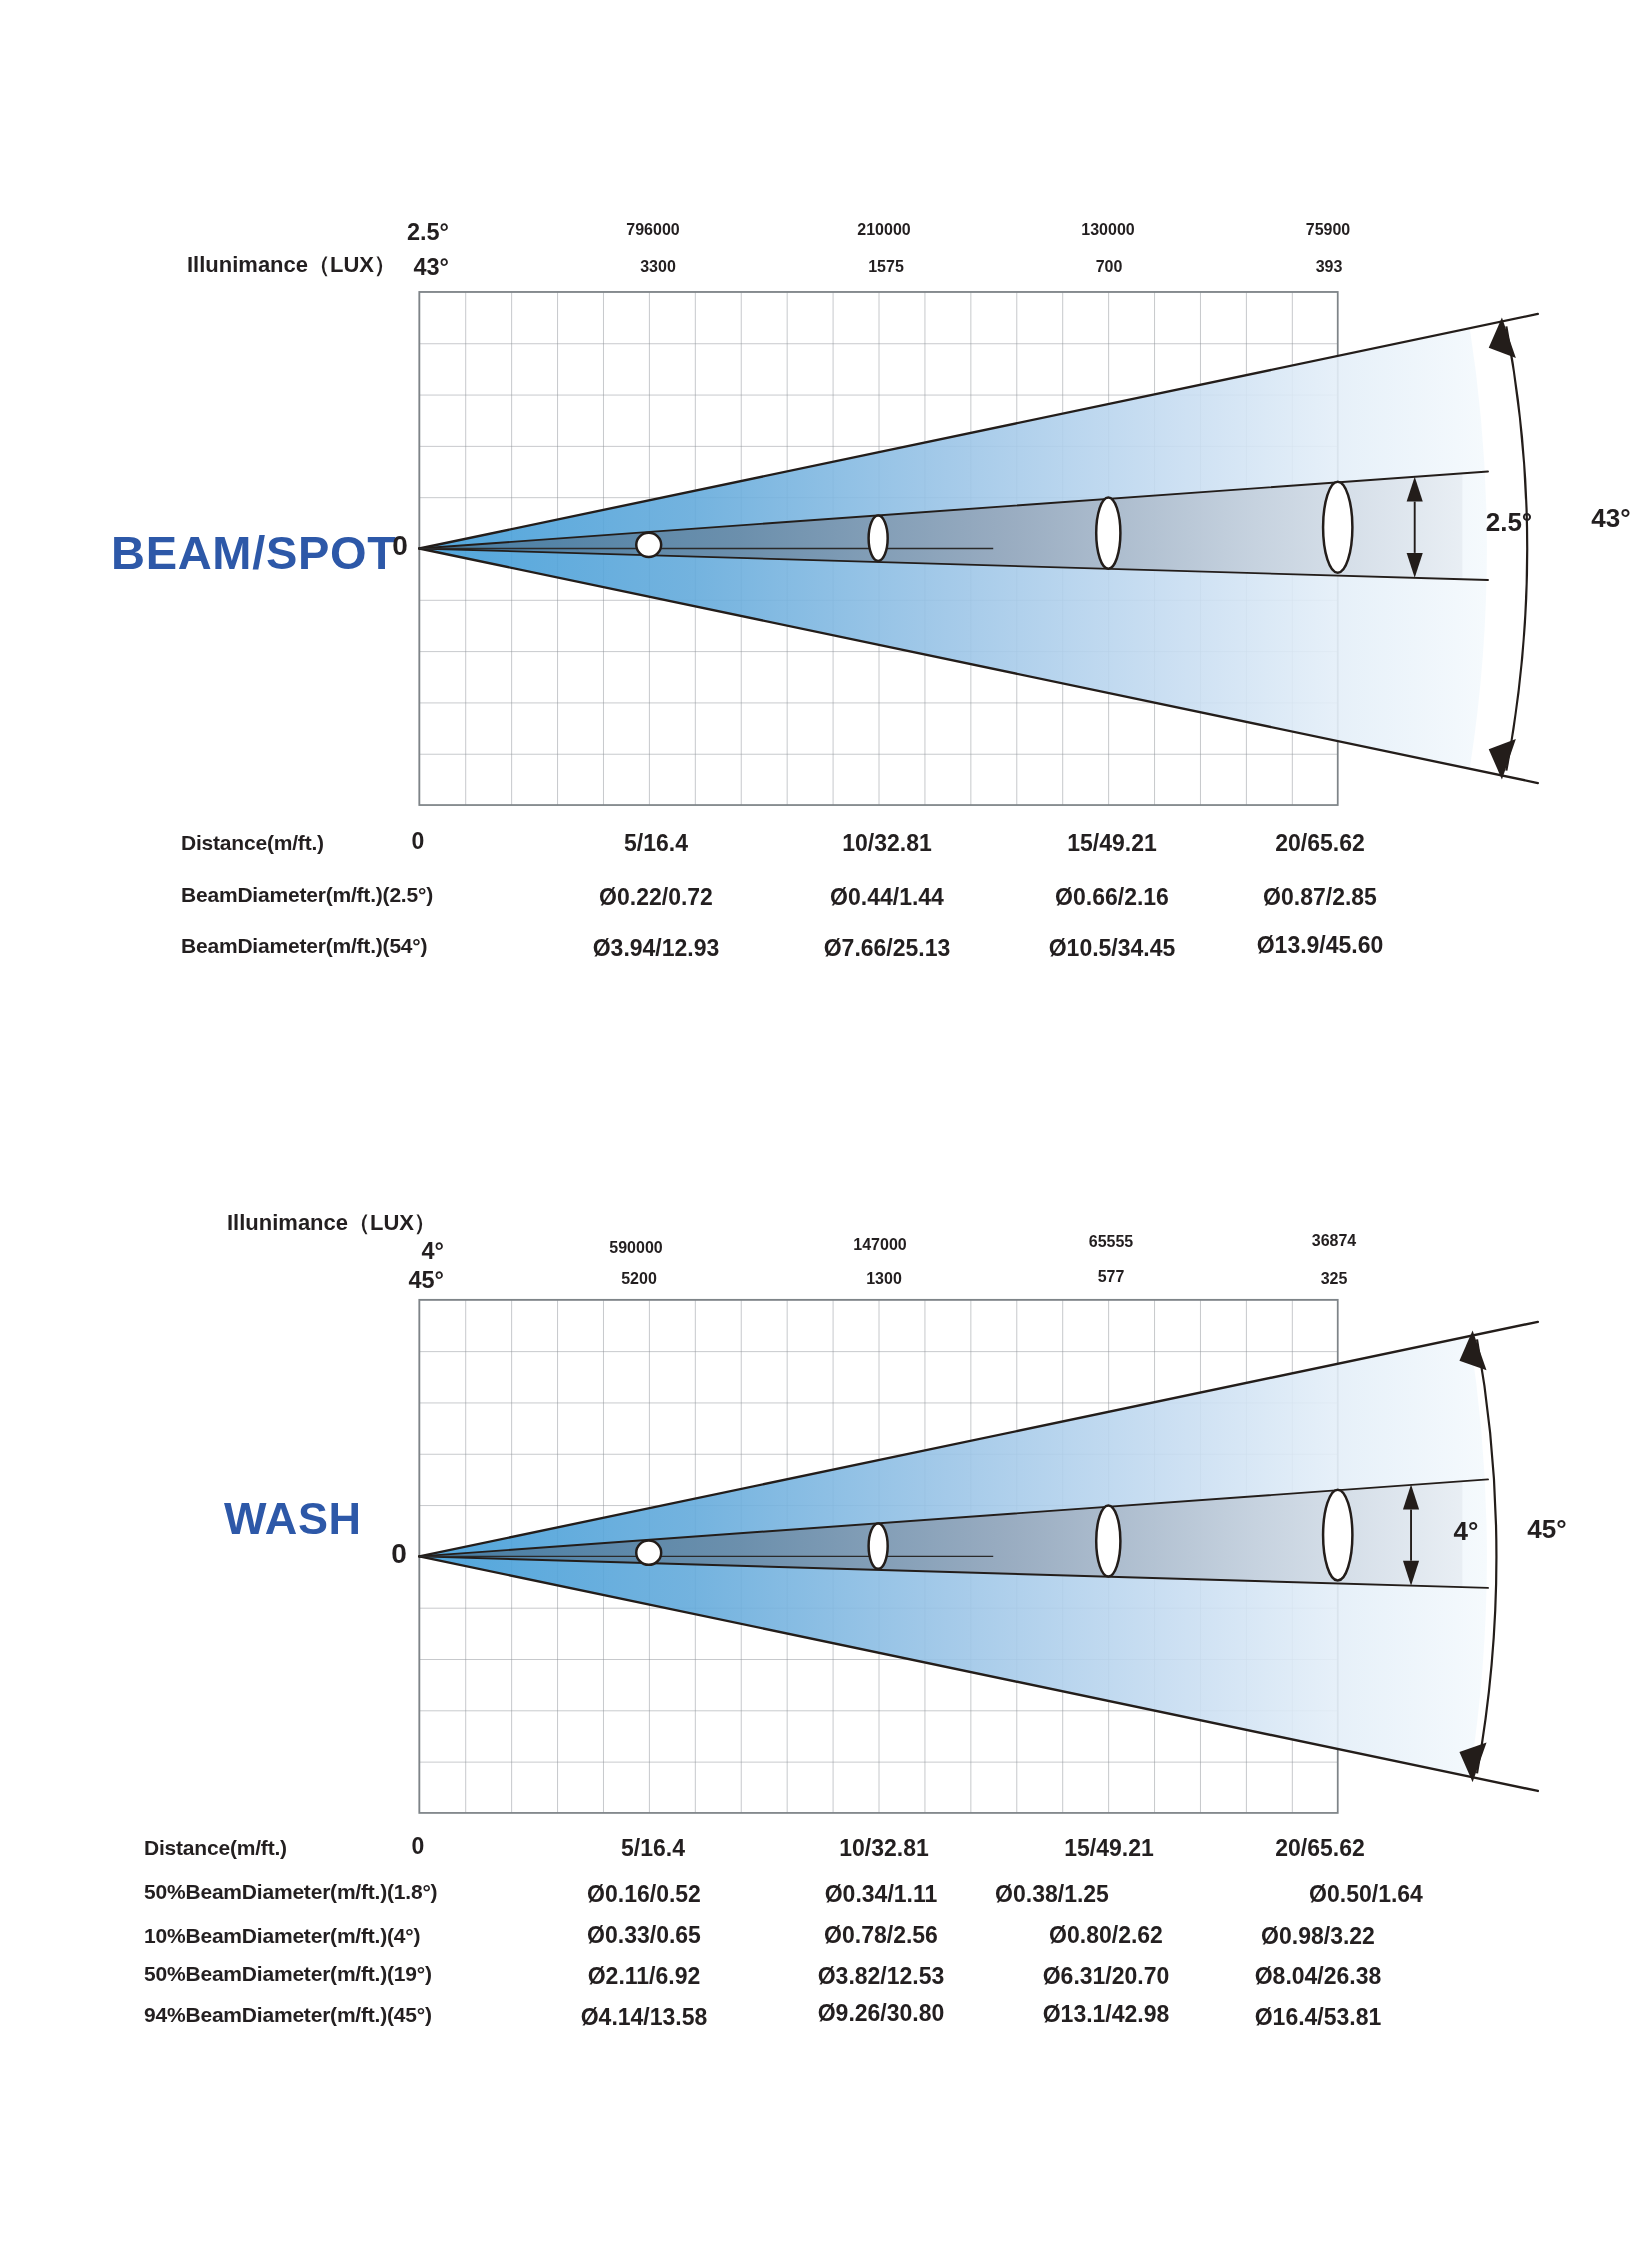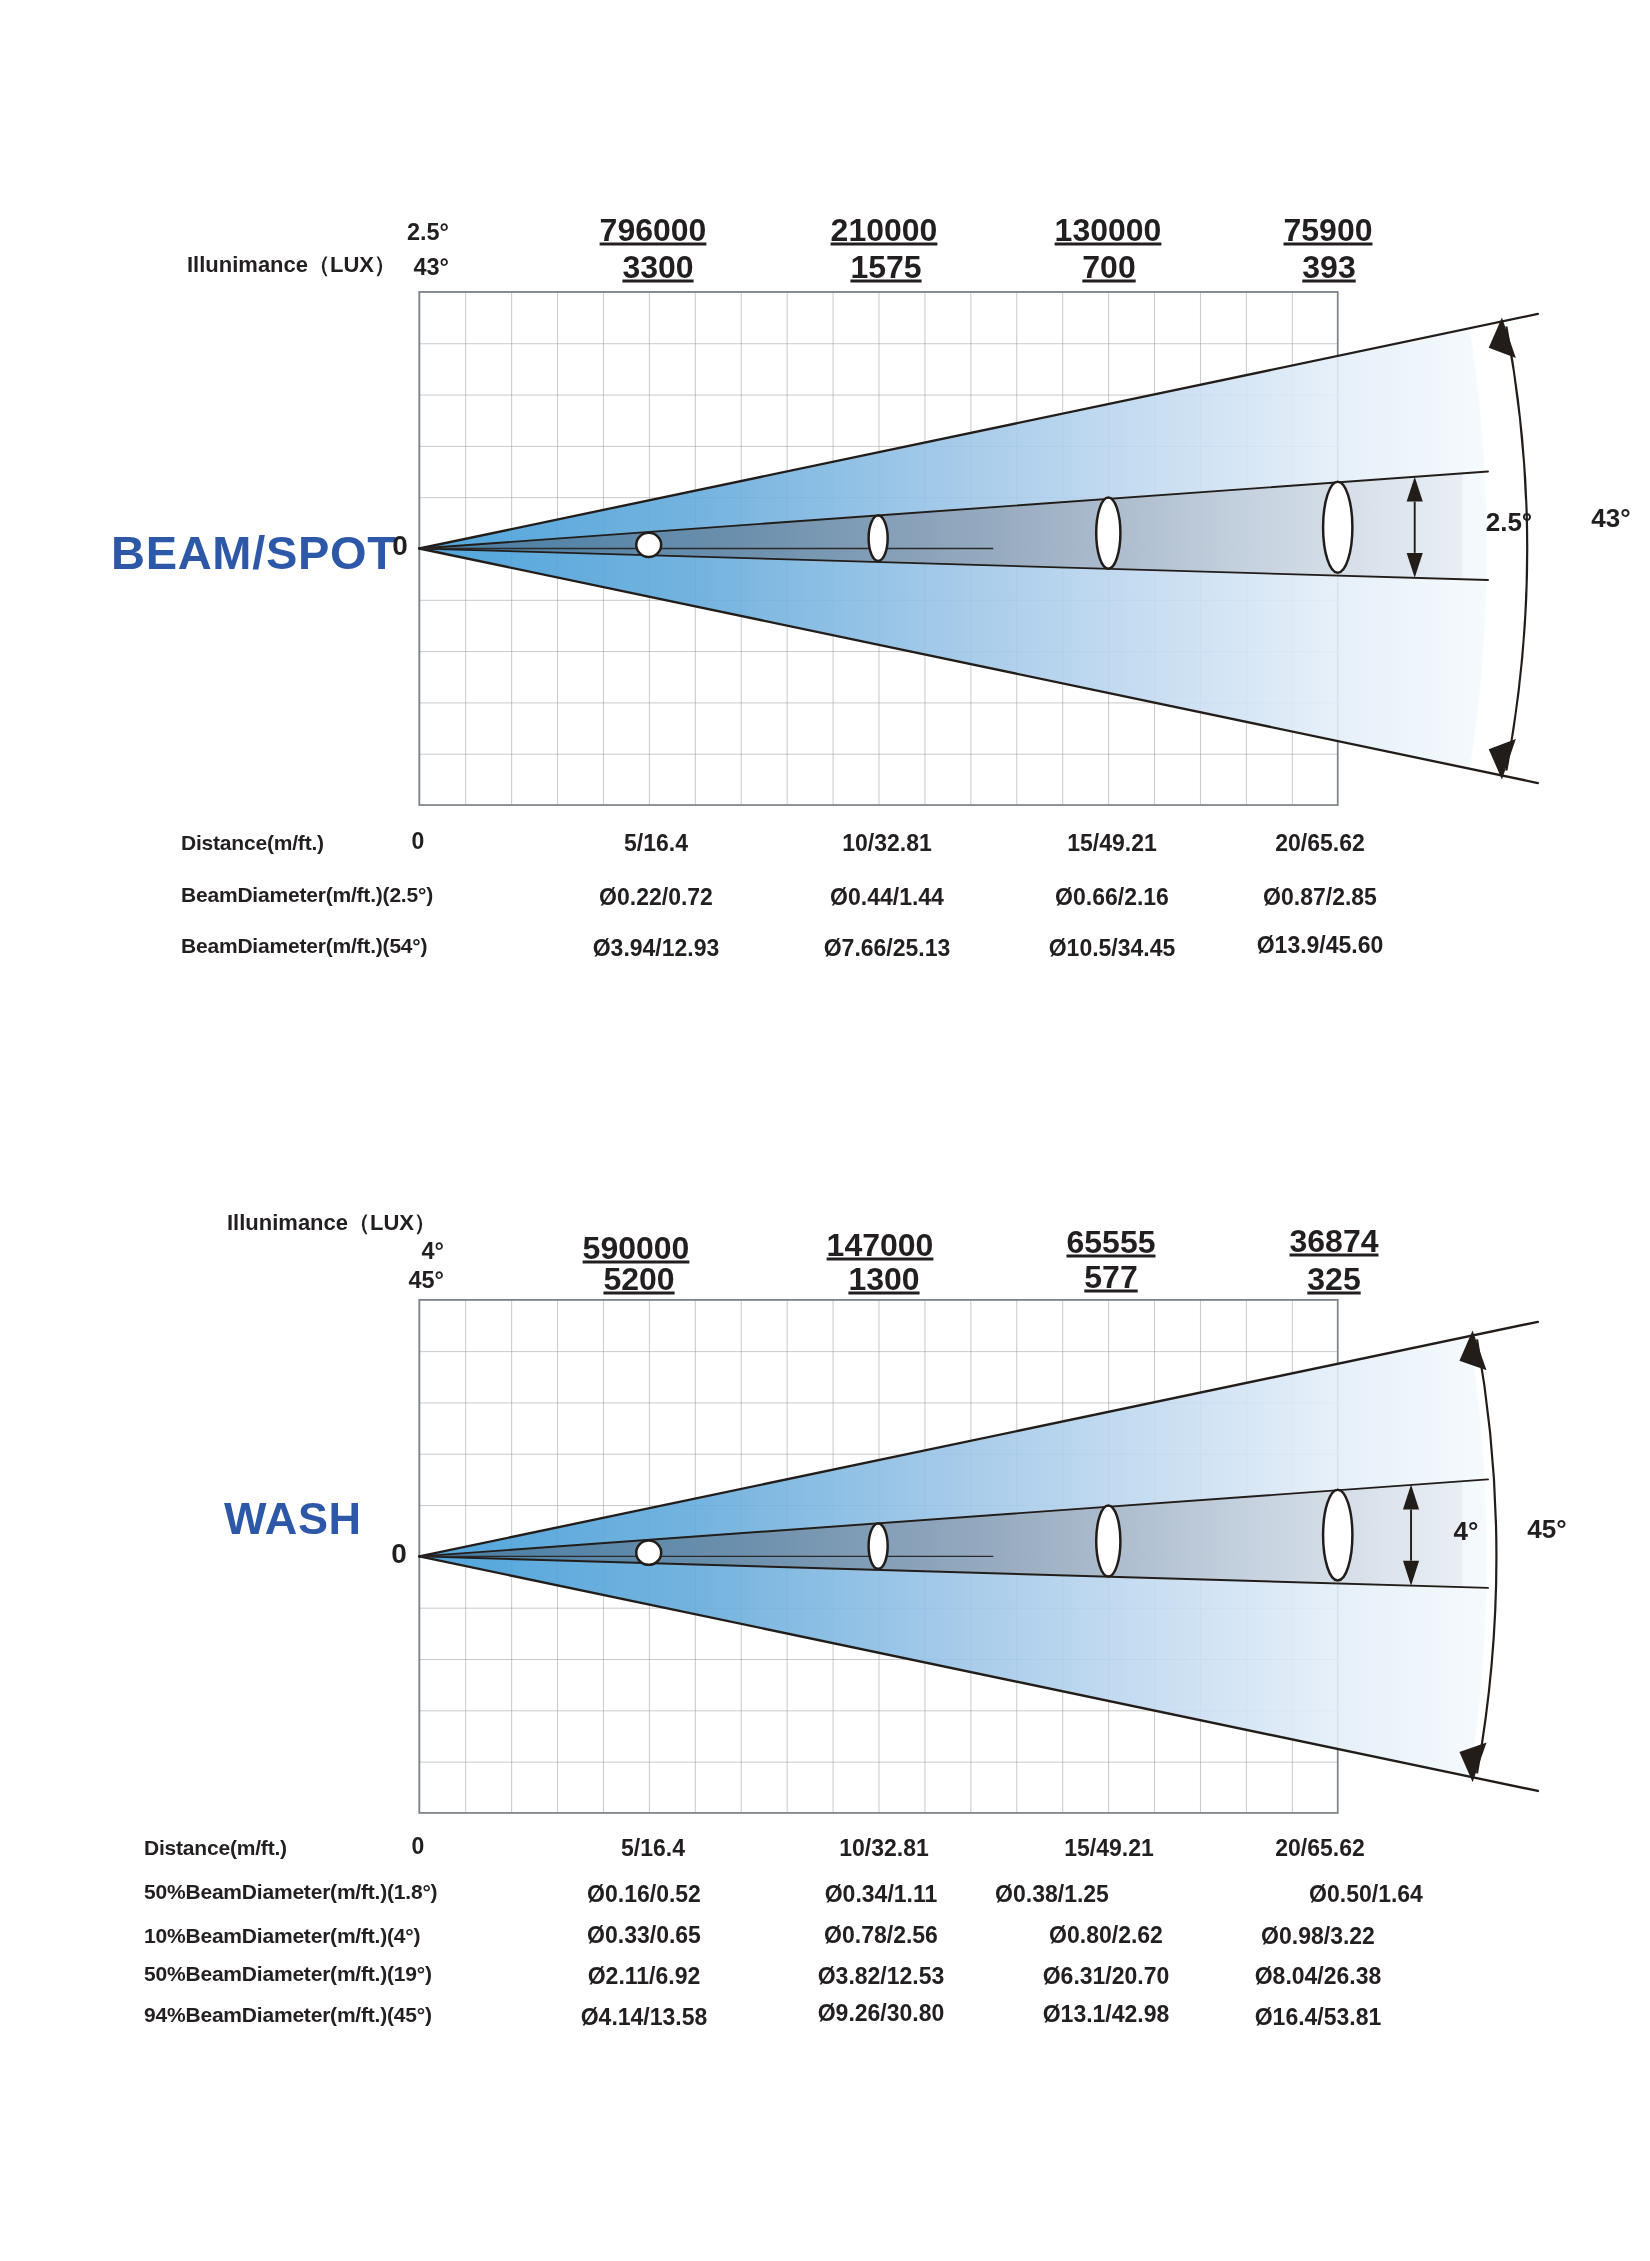--- a/index.html
+++ b/index.html
@@ -5,21 +5,21 @@
   html,body{margin:0;padding:0;background:#ffffff;}
   .page{position:relative;width:1650px;height:2261px;background:#fff;overflow:hidden;
         font-family:"Liberation Sans", sans-serif;}
   svg.layer{position:absolute;left:0;top:0;}
   .t{position:absolute;white-space:nowrap;color:#231F20;}
   .c{transform:translate(-50%,-50%);}
   .r{transform:translate(-100%,-50%);}
   .l{transform:translate(0,-50%);}
   .f30b{font-size:22px;font-weight:700;}
   .f32b{font-size:23.5px;font-weight:700;}
-  .f33{font-size:32px;font-weight:700;text-decoration:underline;}
+  .f33{font-size:16px;font-weight:700;}
   .f29b{font-size:21px;font-weight:700;letter-spacing:-0.2px;}
   .f31{font-size:23px;font-weight:700;}
   .f36b{font-size:26px;font-weight:700;}
   .f38b{font-size:28px;font-weight:700;}
   .title{font-size:47px;font-weight:700;color:#2D58A8;letter-spacing:0.7px;}
 </style>
 </head>
 <body>
 
 <div class="page">

